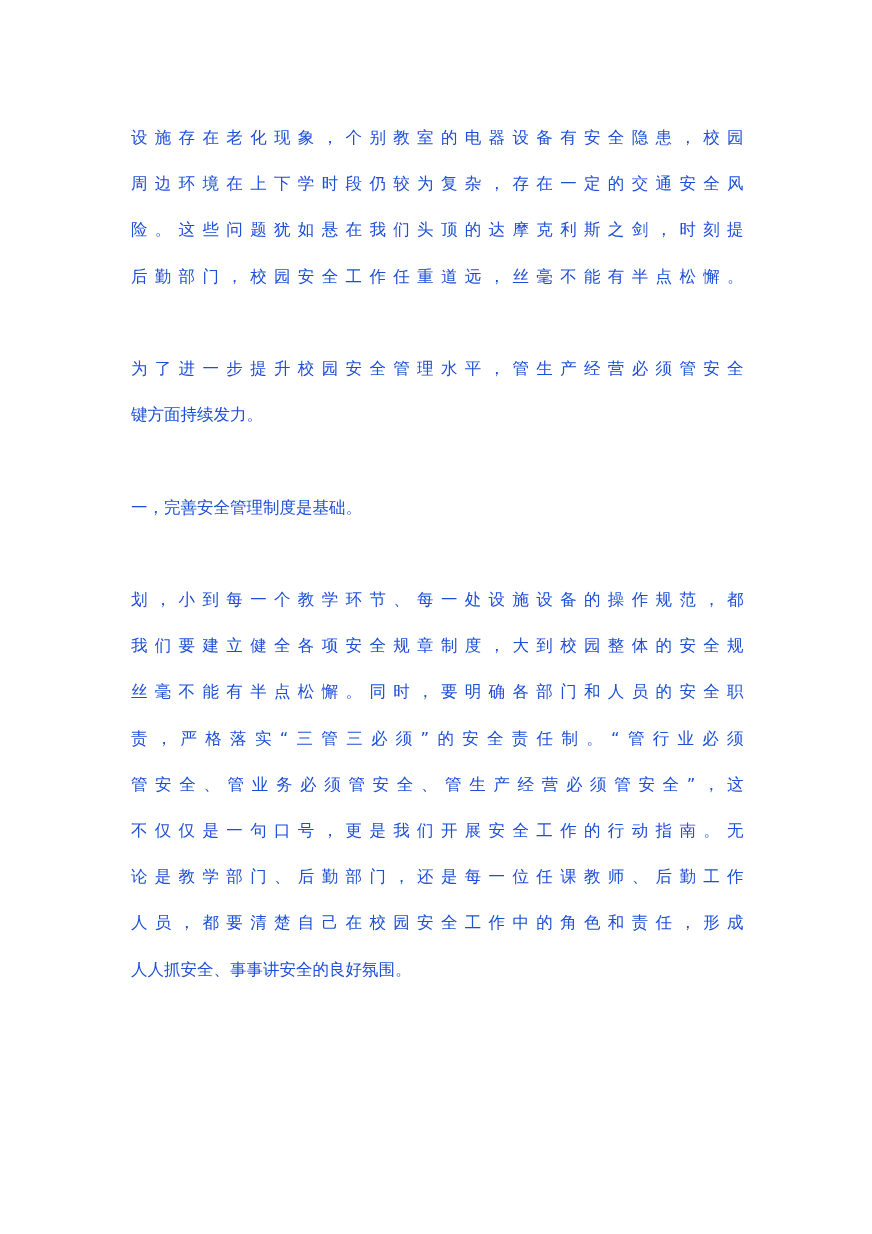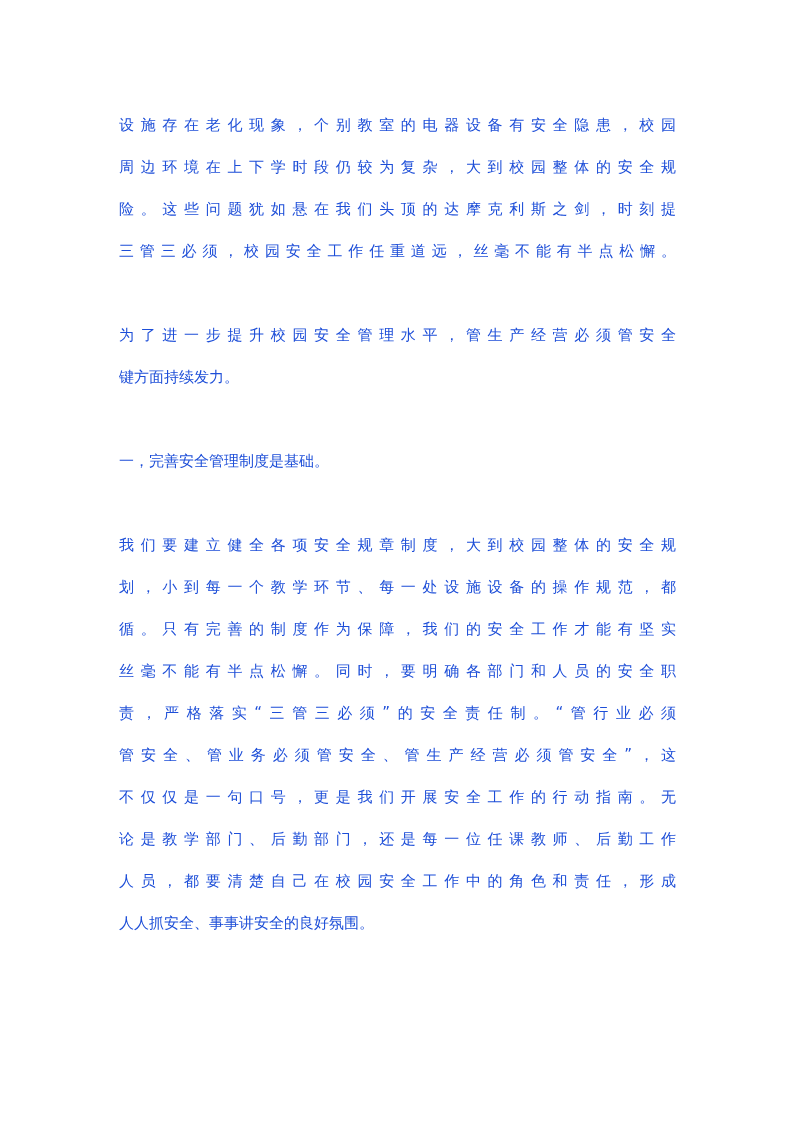--- a/index.html
+++ b/index.html
@@ -41,35 +41,34 @@
     text-align-last: left;
   }
 </style>
 </head>
 <body>
 
 <main class="page">
   <article class="doc" id="doc">
       <div class="para body">
         <div class="line">设施存在老化现象，个别教室的电器设备有安全隐患，校园</div>
-        <div class="line">周边环境在上下学时段仍较为复杂，大到校园整体的安全规</div>
+        <div class="line">周边环境在上下学时段仍较为复杂，存在一定的交通安全风</div>
         <div class="line">险。这些问题犹如悬在我们头顶的达摩克利斯之剑，时刻提</div>
-        <div class="line">三管三必须，校园安全工作任重道远，丝毫不能有半点松懈。</div>
+        <div class="line">后勤部门，校园安全工作任重道远，丝毫不能有半点松懈。</div>
       </div>
       <div class="para body">
         <div class="line">为了进一步提升校园安全管理水平，管生产经营必须管安全</div>
         <div class="line short">键方面持续发力。</div>
       </div>
       <div class="para heading">
         <div class="line">一，完善安全管理制度是基础。</div>
       </div>
       <div class="para body">
+        <div class="line">划，小到每一个教学环节、每一处设施设备的操作规范，都</div>
         <div class="line">我们要建立健全各项安全规章制度，大到校园整体的安全规</div>
-        <div class="line">划，小到每一个教学环节、每一处设施设备的操作规范，都</div>
-        <div class="line">循。只有完善的制度作为保障，我们的安全工作才能有坚实</div>
         <div class="line">丝毫不能有半点松懈。同时，要明确各部门和人员的安全职</div>
         <div class="line">责，严格落实“三管三必须”的安全责任制。“管行业必须</div>
         <div class="line">管安全、管业务必须管安全、管生产经营必须管安全”，这</div>
         <div class="line">不仅仅是一句口号，更是我们开展安全工作的行动指南。无</div>
         <div class="line">论是教学部门、后勤部门，还是每一位任课教师、后勤工作</div>
         <div class="line">人员，都要清楚自己在校园安全工作中的角色和责任，形成</div>
         <div class="line short">人人抓安全、事事讲安全的良好氛围。</div>
       </div>
     </article>
 </main>

